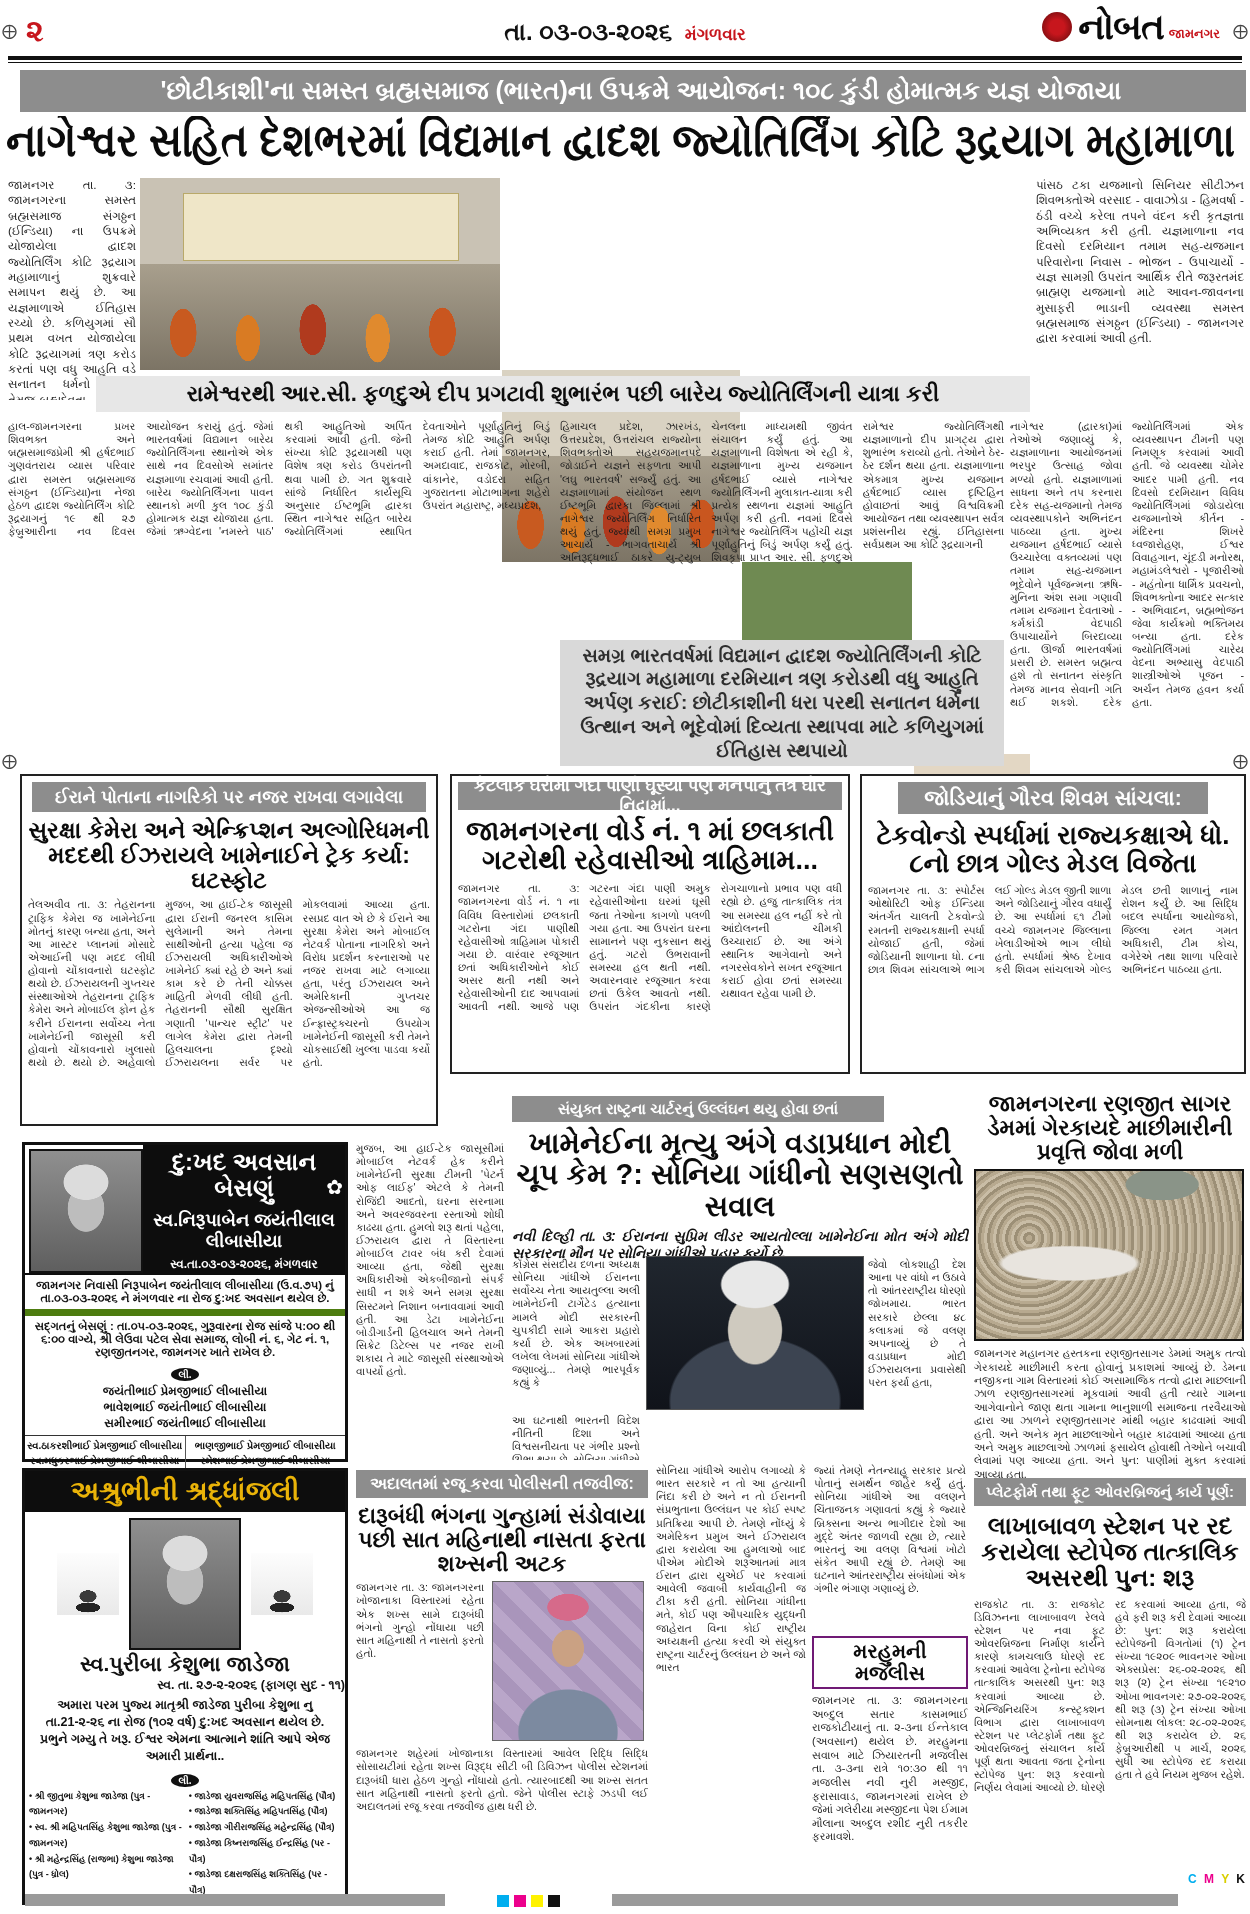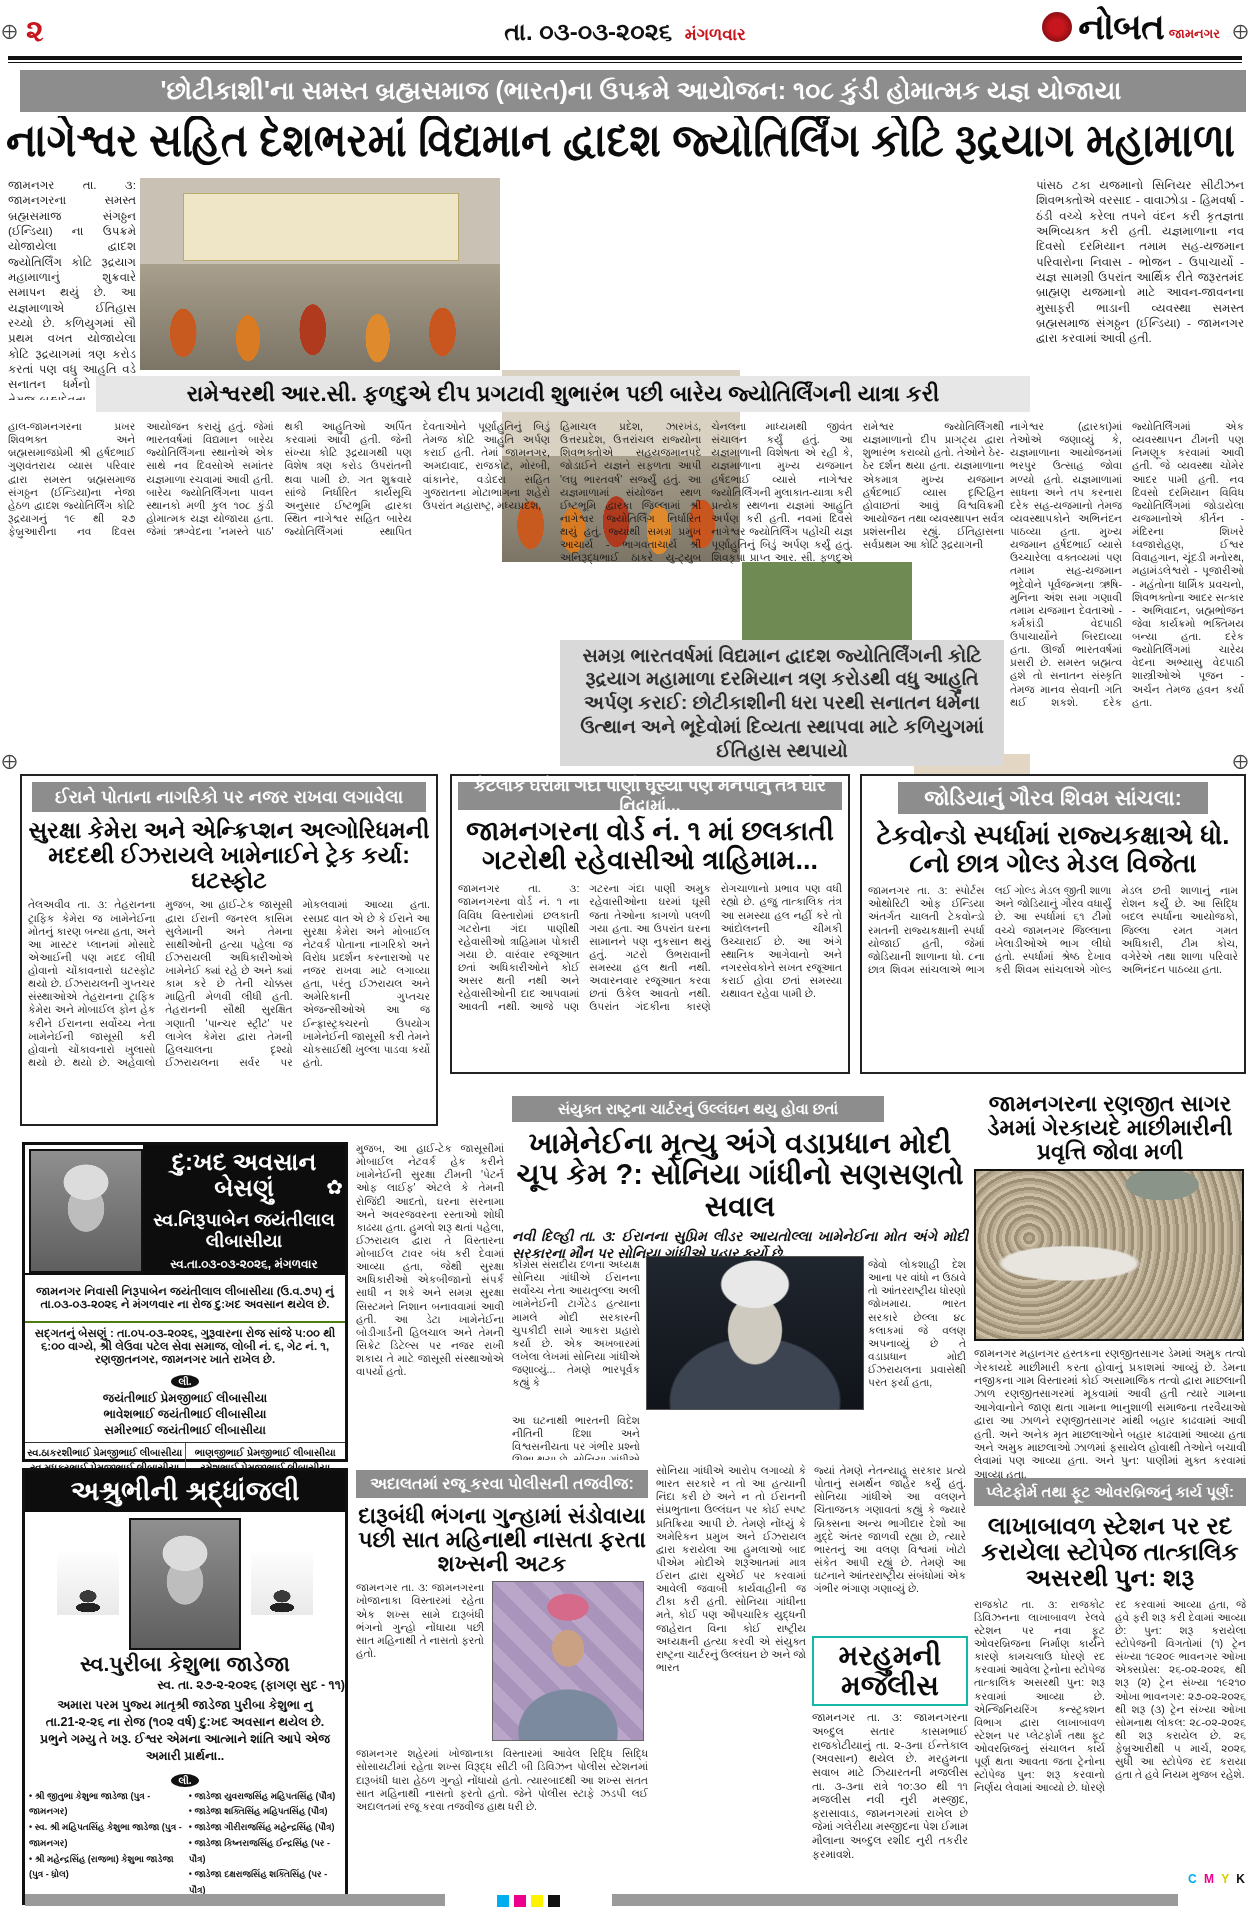--- a/index.html
+++ b/index.html
@@ -148,21 +148,21 @@
       <div style="width:118px;height:128px;background:#fff;padding:4px;box-sizing:border-box;">
         <div class="portrait" style="width:100%;height:100%;border:2px solid #111;"></div>
       </div>
       <div style="flex:1;color:#fff;text-align:center;padding:4px 2px;position:relative;">
         <div class="bold" style="font-size:24px;line-height:1.1;">દુ:ખદ અવસાન બેસણું</div>
         <div class="bold" style="font-size:18px;margin-top:8px;line-height:1.2;">સ્વ.નિરૂપાબેન જયંતીલાલ લીબાસીયા</div>
         <div class="bold" style="font-size:12px;margin-top:4px;">સ્વ.તા.૦૩-૦૩-૨૦૨૬, મંગળવાર</div>
         <div style="position:absolute;right:2px;top:30px;color:#fff;font-size:20px;">✿</div>
       </div>
     </div>
-    <div class="bold" style="font-size:11.5px;text-align:center;padding:10px 8px;border-bottom:2px solid #4d7c0f;">જામનગર નિવાસી નિરૂપાબેન જયંતીલાલ લીબાસીયા (ઉ.વ.૭૫) નું તા.૦૩-૦૩-૨૦૨૬ ને મંગળવાર ના રોજ દુ:ખદ અવસાન થયેલ છે.</div>
+    <div class="bold" style="font-size:11.5px;text-align:center;padding:4px 8px;border-bottom:7px solid #4d7c0f;">જામનગર નિવાસી નિરૂપાબેન જયંતીલાલ લીબાસીયા (ઉ.વ.૭૫) નું તા.૦૩-૦૩-૨૦૨૬ ને મંગળવાર ના રોજ દુ:ખદ અવસાન થયેલ છે.</div>
     <div class="bold" style="font-size:11.5px;text-align:center;padding:4px 8px;">સદ્ગતનું બેસણું : તા.૦૫-૦૩-૨૦૨૬, ગુરૂવારના રોજ સાંજે ૫:૦૦ થી ૬:૦૦ વાગ્યે, શ્રી લેઉવા પટેલ સેવા સમાજ, લોબી નં. ૬, ગેટ નં. ૧, રણજીતનગર, જામનગર ખાતે રાખેલ છે.</div>
     <div style="text-align:center;margin:1px 0;"><span style="background:#111;color:#fff;border-radius:50%;padding:1px 7px;font-size:10px;font-weight:bold;">લી.</span></div>
     <div class="bold" style="font-size:12px;text-align:center;line-height:1.35;">
       <div>જયંતીભાઈ પ્રેમજીભાઈ લીબાસીયા</div>
       <div>ભાવેશભાઈ જયંતીભાઈ લીબાસીયા</div>
       <div>સમીરભાઈ જયંતીભાઈ લીબાસીયા</div>
     </div>
     <div style="display:flex;border-top:1px solid #333;margin-top:3px;">
       <div class="bold" style="flex:1;font-size:10px;text-align:center;line-height:1.5;padding:2px;">
         <div>સ્વ.ઠાકરશીભાઈ પ્રેમજીભાઈ લીબાસીયા</div>
@@ -173,21 +173,21 @@
       <div class="bold" style="flex:1;font-size:10px;text-align:center;line-height:1.5;padding:2px;">
         <div>ભાણજીભાઈ પ્રેમજીભાઈ લીબાસીયા</div>
         <div>રમેશભાઈ પ્રેમજીભાઈ લીબાસીયા</div>
         <div>ડો. ભરતભાઈ પ્રેમજીભાઈ લીબાસીયા</div>
         <div>પ્રફુલભાઈ પ્રેમજીભાઈ લીબાસીયા</div>
       </div>
     </div>
   </div>
 
   <div class="abs obit-border" style="left:22px;top:1468px;width:326px;height:437px;box-sizing:border-box;">
-    <div style="background:#0d0d0d;color:#ffffff;text-align:center;font-weight:bold;font-size:27px;padding:5px 0;">અશ્રુભીની શ્રદ્ધાંજલી</div>
+    <div style="background:#0d0d0d;color:#eab308;text-align:center;font-weight:bold;font-size:27px;padding:5px 0;">અશ્રુભીની શ્રદ્ધાંજલી</div>
     <div style="display:flex;justify-content:center;align-items:center;gap:10px;padding:6px 0 2px 0;">
       <div style="width:62px;height:62px;background:radial-gradient(14px 10px at 50% 70%, #3a3a3a 0 60%, transparent 62%),radial-gradient(20px 8px at 50% 88%, #222 0 60%, transparent 62%),linear-gradient(#fdfdfd,#e9e9e9);"></div>
       <div class="portrait" style="width:108px;height:128px;border:2px solid #111;"></div>
       <div style="width:62px;height:62px;background:radial-gradient(14px 10px at 50% 70%, #3a3a3a 0 60%, transparent 62%),radial-gradient(20px 8px at 50% 88%, #222 0 60%, transparent 62%),linear-gradient(#fdfdfd,#e9e9e9);"></div>
     </div>
     <div class="bold" style="text-align:center;font-size:21px;">સ્વ.પુરીબા કેશુભા જાડેજા</div>
     <div class="bold" style="text-align:right;font-size:12.5px;margin-top:2px;">સ્વ. તા. ૨૭-૨-૨૦૨૬ (ફાગણ સુદ - ૧૧)</div>
     <div class="bold" style="font-size:12.5px;text-align:center;padding:4px 8px;line-height:1.35;">અમારા પરમ પુજ્ય માતૃશ્રી જાડેજા પુરીબા કેશુભા નુ તા.21-૨-૨૬ ના રોજ (૧૦૨ વર્ષ) દુ:ખદ અવસાન થયેલ છે. પ્રભુને ગમ્યુ તે ખરૂ. ઈશ્વર એમના આત્માને શાંતિ આપે એજ અમારી પ્રાર્થના..</div>
     <div style="text-align:center;margin:1px 0;"><span style="background:#111;color:#fff;border-radius:50%;padding:1px 7px;font-size:10px;font-weight:bold;">લી.</span></div>
     <div style="display:flex;padding:0 4px;">
@@ -221,21 +221,21 @@
       radial-gradient(44px 56px at 50% 48%, #cfcabf 0 60%, transparent 63%),
       radial-gradient(120px 90px at 50% 95%, #3c4451 0 70%, transparent 72%),
       linear-gradient(#20262e,#10131a);"></div>
   <div class="abs body-txt just" style="left:868px;top:1258px;width:98px;height:200px;overflow:hidden;">જેવો લોકશાહી દેશ આના પર વાંધો ન ઉઠાવે તો આંતરરાષ્ટ્રીય ધોરણો જોખમાય. ભારત સરકારે છેલ્લા ૪૮ કલાકમાં જે વલણ અપનાવ્યું છે તે વડાપ્રધાન મોદી ઈઝરાયલના પ્રવાસેથી પરત ફર્યા હતા,</div>
   <div class="abs body-txt just" style="left:512px;top:1414px;width:128px;height:46px;overflow:hidden;">આ ઘટનાથી ભારતની વિદેશ નીતિની દિશા અને વિશ્વસનીયતા પર ગંભીર પ્રશ્નો ઊભા થયા છે. સોનિયા ગાંધીએ આ મામલે સંસદમાં તાત્કાલિક ચર્ચા કરવાની પણ માંગ કરી છે.</div>
 
   <div class="abs body-txt just" style="left:656px;top:1464px;width:150px;height:438px;overflow:hidden;">સોનિયા ગાંધીએ આરોપ લગાવ્યો કે ભારત સરકારે ન તો આ હત્યાની નિંદા કરી છે અને ન તો ઈરાનની સંપ્રભુતાના ઉલ્લંઘન પર કોઈ સ્પષ્ટ પ્રતિક્રિયા આપી છે. તેમણે નોંધ્યું કે અમેરિકન પ્રમુખ અને ઈઝરાયલ દ્વારા કરાયેલા આ હુમલાઓ બાદ પીએમ મોદીએ શરૂઆતમાં માત્ર ઈરાન દ્વારા યુએઈ પર કરવામાં આવેલી જવાબી કાર્યવાહીની જ ટીકા કરી હતી. સોનિયા ગાંધીના મતે, કોઈ પણ ઔપચારિક યુદ્ધની જાહેરાત વિના કોઈ રાષ્ટ્રીય અધ્યક્ષની હત્યા કરવી એ સંયુક્ત રાષ્ટ્રના ચાર્ટરનું ઉલ્લંઘન છે અને જો ભારત</div>
   <div class="abs body-txt just" style="left:814px;top:1464px;width:152px;height:166px;overflow:hidden;">જ્યાં તેમણે નેતન્યાહૂ સરકાર પ્રત્યે પોતાનું સમર્થન જાહેર કર્યું હતું. સોનિયા ગાંધીએ આ વલણને ચિંતાજનક ગણાવતાં કહ્યું કે જ્યારે બ્રિક્સના અન્ય ભાગીદાર દેશો આ મુદ્દે અંતર જાળવી રહ્યા છે, ત્યારે ભારતનું આ વલણ વિશ્વમાં ખોટો સંકેત આપી રહ્યું છે. તેમણે આ ઘટનાને આંતરરાષ્ટ્રીય સંબંધોમાં એક ગંભીર ભંગાણ ગણાવ્યું છે.</div>
 
   <div class="abs" style="left:812px;top:1636px;width:156px;height:268px;">
-    <div class="hl" style="border:2px solid #14b8a6;font-size:28px;padding:3px 4px;">મરહુમની મજલીસ</div>
+    <div class="hl" style="border:2px solid #701a75;font-size:20px;padding:3px 4px;">મરહુમની મજલીસ</div>
     <div class="body-txt just" style="margin-top:5px;height:228px;overflow:hidden;font-size:11px;">જામનગર તા. ૩: જામનગરના અબ્દુલ સતાર કાસમભાઈ રાજકોટીયાનું તા. ૨-૩ના ઈન્તેકાલ (અવસાન) થયેલ છે. મરહુમના સવાબ માટે ઝિયારતની મજલીસ તા. ૩-૩ના રાત્રે ૧૦:૩૦ થી ૧૧ મજલીસ નવી નુરી મસ્જીદ, ફરાસાવાડ, જામનગરમાં રાખેલ છે જેમાં ગલેરીયા મસ્જીદના પેશ ઈમામ મૌલાના અબ્દુલ રશીદ નુરી તકરીર ફરમાવશે.</div>
   </div>
 
   <div class="abs" style="left:356px;top:1470px;width:292px;height:434px;">
     <div class="kicker" style="height:28px;font-size:16px;">અદાલતમાં રજૂ કરવા પોલીસની તજવીજ:</div>
     <div class="hl" style="font-size:22px;margin:6px 0;">દારૂબંધી ભંગના ગુન્હામાં સંડોવાયા પછી સાત મહિનાથી નાસતા ફરતા શખ્સની અટક</div>
     <div style="display:flex;gap:8px;">
       <div class="body-txt just" style="width:128px;height:160px;overflow:hidden;">જામનગર તા. ૩: જામનગરના ખોજાનાકા વિસ્તારમાં રહેતા એક શખ્સ સામે દારૂબંધી ભંગનો ગુન્હો નોંધાયા પછી સાત મહિનાથી તે નાસતો ફરતો હતો.</div>
       <div style="width:150px;height:158px;border:1px solid #666;background:
           radial-gradient(34px 22px at 50% 16%, #d66a8a 0 60%, transparent 62%),

